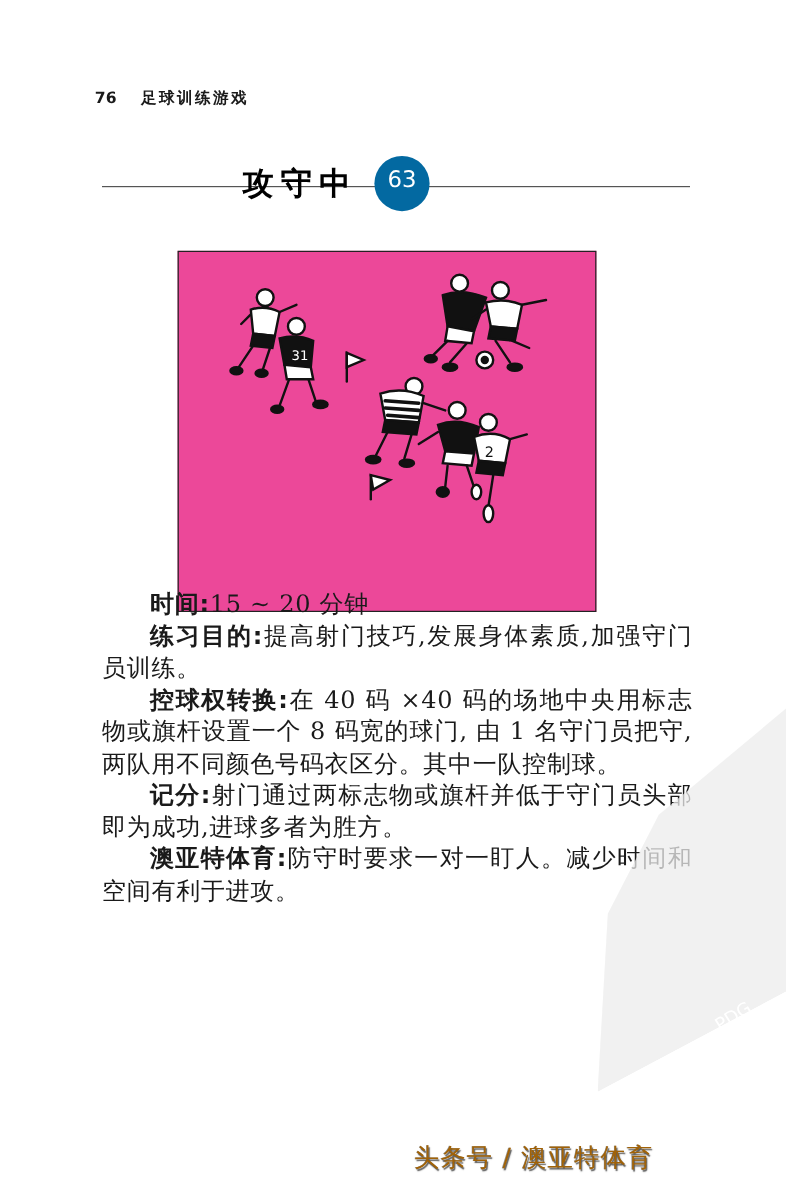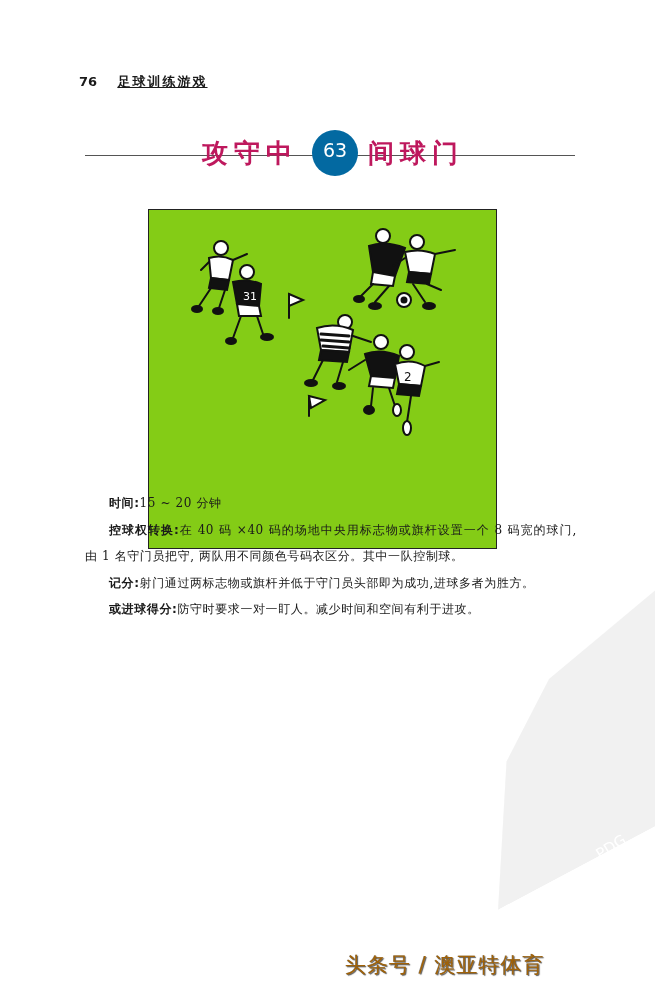--- a/index.html
+++ b/index.html
@@ -6,53 +6,53 @@
     body {
       width: 655px; height: 1000px; position: relative; overflow: hidden;
       font-family: "DejaVu Serif", "Liberation Serif", serif; color: #111;
     }
     .running-head {
       position: absolute; left: 79px; top: 73px;
       font-family: "DejaVu Sans", "Liberation Sans", sans-serif;
       font-size: 13px; font-weight: bold; color: #1a1a1a;
     }
     .running-head .page-num { display: inline-block; width: 34px; }
-    .running-head .book-title { letter-spacing: 2px; text-decoration: underline; }
+    .running-head .book-title { letter-spacing: 2px; }
 
     .title-row {
       position: absolute; left: 85px; top: 130px; width: 490px; height: 50px;
     }
     .title-line {
       position: absolute; left: 0; right: 0; top: 25px; height: 1px;
       background: #555;
     }
     .title-text {
       position: absolute; top: 6px;
       font-family: "DejaVu Sans", "Liberation Sans", sans-serif;
-      font-size: 26px; font-weight: bold; color: #be185d;
+      font-size: 26px; font-weight: bold; color: #000000;
       background: transparent; letter-spacing: 6px;
     }
     .title-left { left: 117px; }
     .title-right { left: 283px; }
     .title-badge {
       position: absolute; left: 227px; top: 0px; width: 46px; height: 46px;
       border-radius: 50%; background: #0369a1; color: #fff;
       font-family: "DejaVu Sans", "Liberation Sans", sans-serif;
       font-size: 19px; line-height: 40px; text-align: center;
     }
 
     .figure-frame {
-      position: absolute; left: 148px; top: 209px; width: 349px; height: 340px;
-      border: 1.5px solid #222; box-sizing: border-box; background: #84cc16; text-align: right;
+      position: absolute; left: 148px; top: 209px; width: 349px; height: 301px;
+      border: 1.5px solid #222; box-sizing: border-box; background: #ec4899; text-align: right;
     }
     .figure-frame svg { position: absolute; left: 0; top: 0; }
 
     .body-text {
       position: absolute; left: 85px; top: 490px; width: 492px;
-      font-size: 12px; line-height: 26.5px; color: #1a1a1a;
+      font-size: 20px; line-height: 26.5px; color: #1a1a1a;
       letter-spacing: 0.6px;
     }
     .para { margin: 0; text-indent: 2em; text-align: justify; }
     .para .label {
       font-family: "DejaVu Sans", "Liberation Sans", sans-serif;
       font-weight: bold;
     }
 
     .watermark-stamp {
       position: absolute; left: 498px; top: 670px; width: 170px; height: 240px;
@@ -77,21 +77,20 @@
 
 <div class="running-head">
   <span class="page-num">76</span>
   <span class="book-title">足球训练游戏</span>
 </div>
 
 <div class="title-row">
   <div class="title-line"></div>
   <span class="title-text title-left">攻守中</span>
   <div class="title-badge">63</div>
-  <span class="title-text title-right">间球门</span>
 </div>
 
 <div class="figure-frame">
   <svg width="346" height="260" viewBox="0 0 346 260">
     <g fill="#111" stroke="#111" stroke-width="2" stroke-linecap="round">
 
       <g>
         <circle cx="72" cy="38" r="7" fill="#fff"></circle>
         <path d="M60 48 Q72 44 84 50 L80 70 L62 68 Z" fill="#fff"></path>
         <path d="M62 68 L80 70 L78 80 L60 78 Z"></path>
@@ -169,25 +168,28 @@
       </g>
     </g>
   </svg>
 </div>
 
 <div class="body-text">
   <p class="para">
     <span class="label">时间:</span><span>15 ~ 20 分钟</span>
   </p>
   <p class="para">
+    <span class="label">练习目的:</span><span>提高射门技巧,发展身体素质,加强守门员训练。</span>
+  </p>
+  <p class="para">
     <span class="label">控球权转换:</span><span>在 40 码 ×40 码的场地中央用标志物或旗杆设置一个 8 码宽的球门, 由 1 名守门员把守, 两队用不同颜色号码衣区分。其中一队控制球。</span>
   </p>
   <p class="para">
     <span class="label">记分:</span><span>射门通过两标志物或旗杆并低于守门员头部即为成功,进球多者为胜方。</span>
   </p>
   <p class="para">
-    <span class="label">或进球得分:</span><span>防守时要求一对一盯人。减少时间和空间有利于进攻。</span>
+    <span class="label">澳亚特体育:</span><span>防守时要求一对一盯人。减少时间和空间有利于进攻。</span>
   </p>
 </div>
 
 <div class="watermark-stamp"></div>
 <div class="watermark-pdg">PDG</div>
 <div class="source-watermark">头条号 / 澳亚特体育</div>
 
 </body></html>

